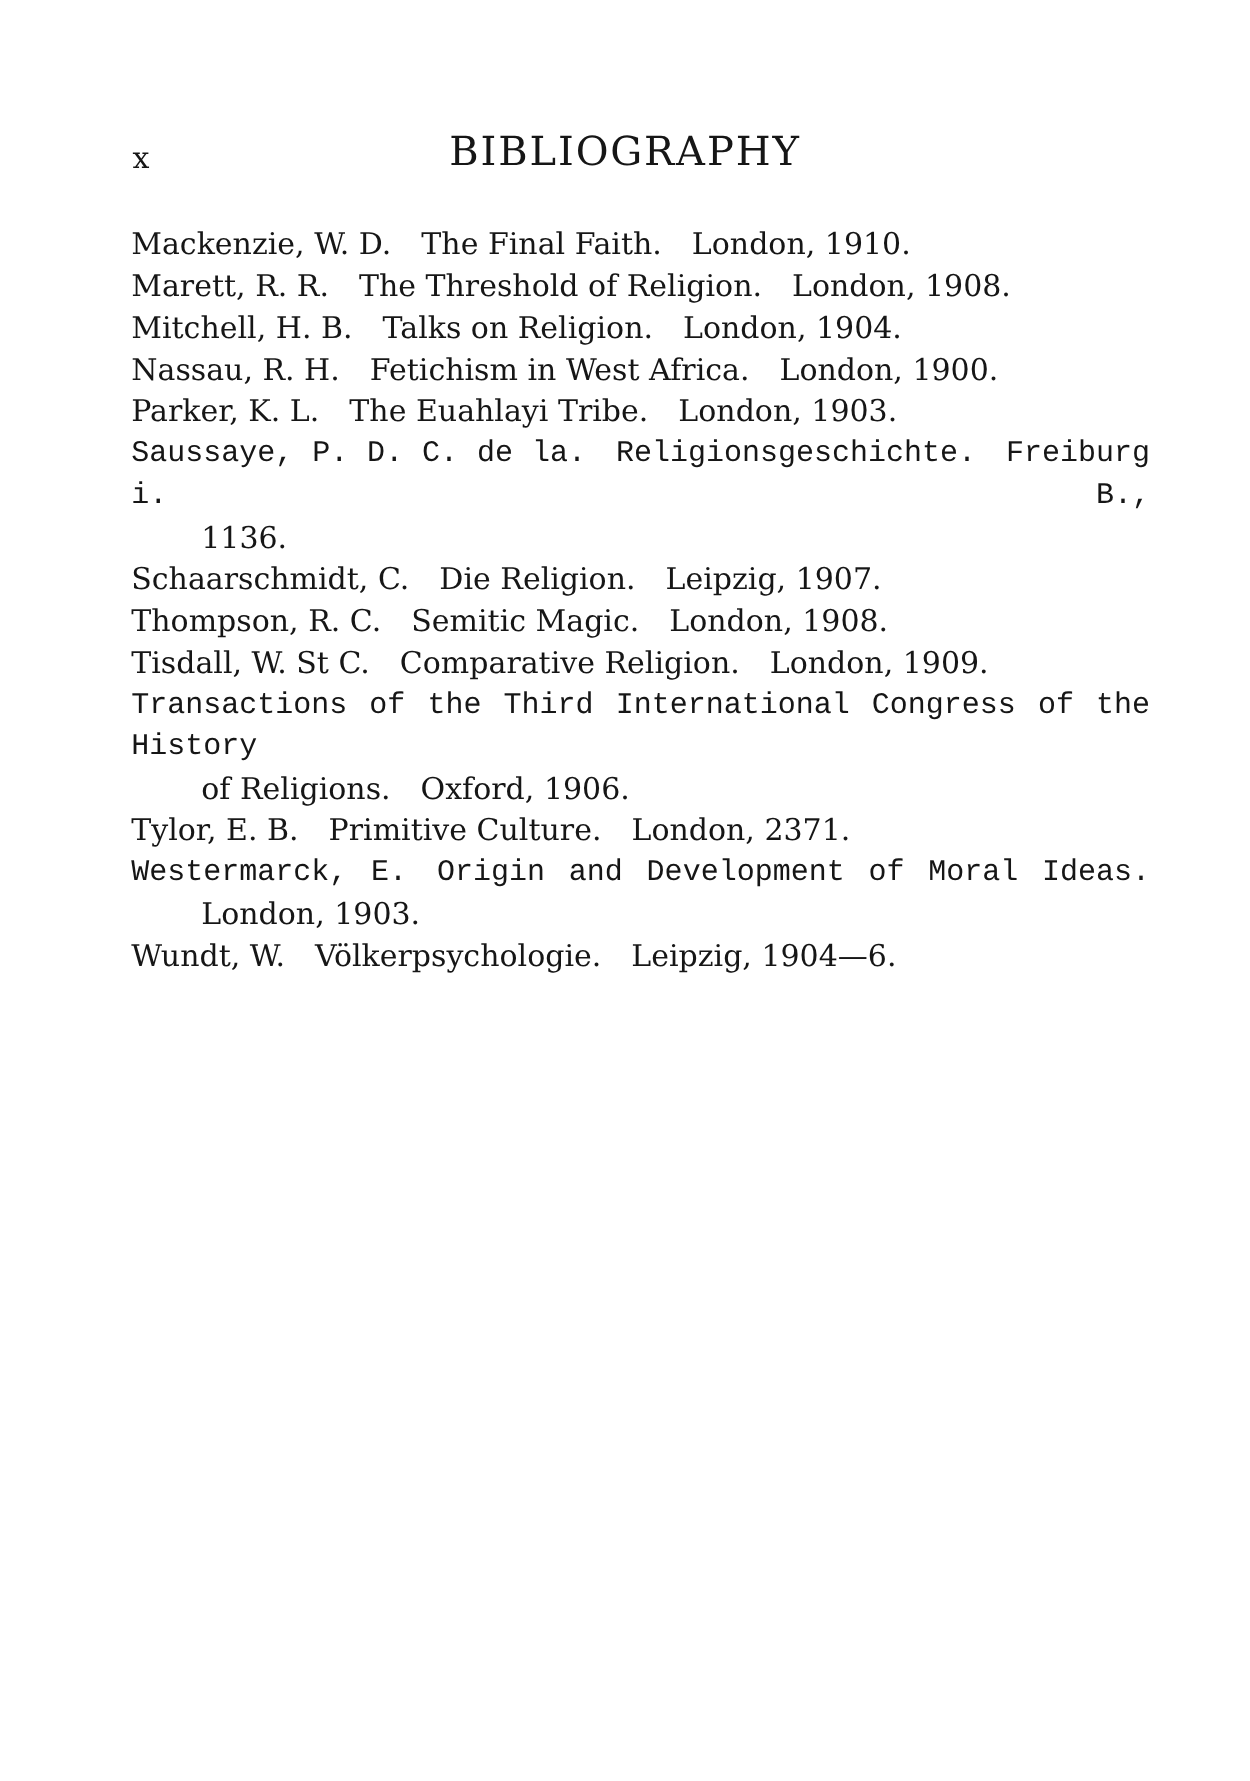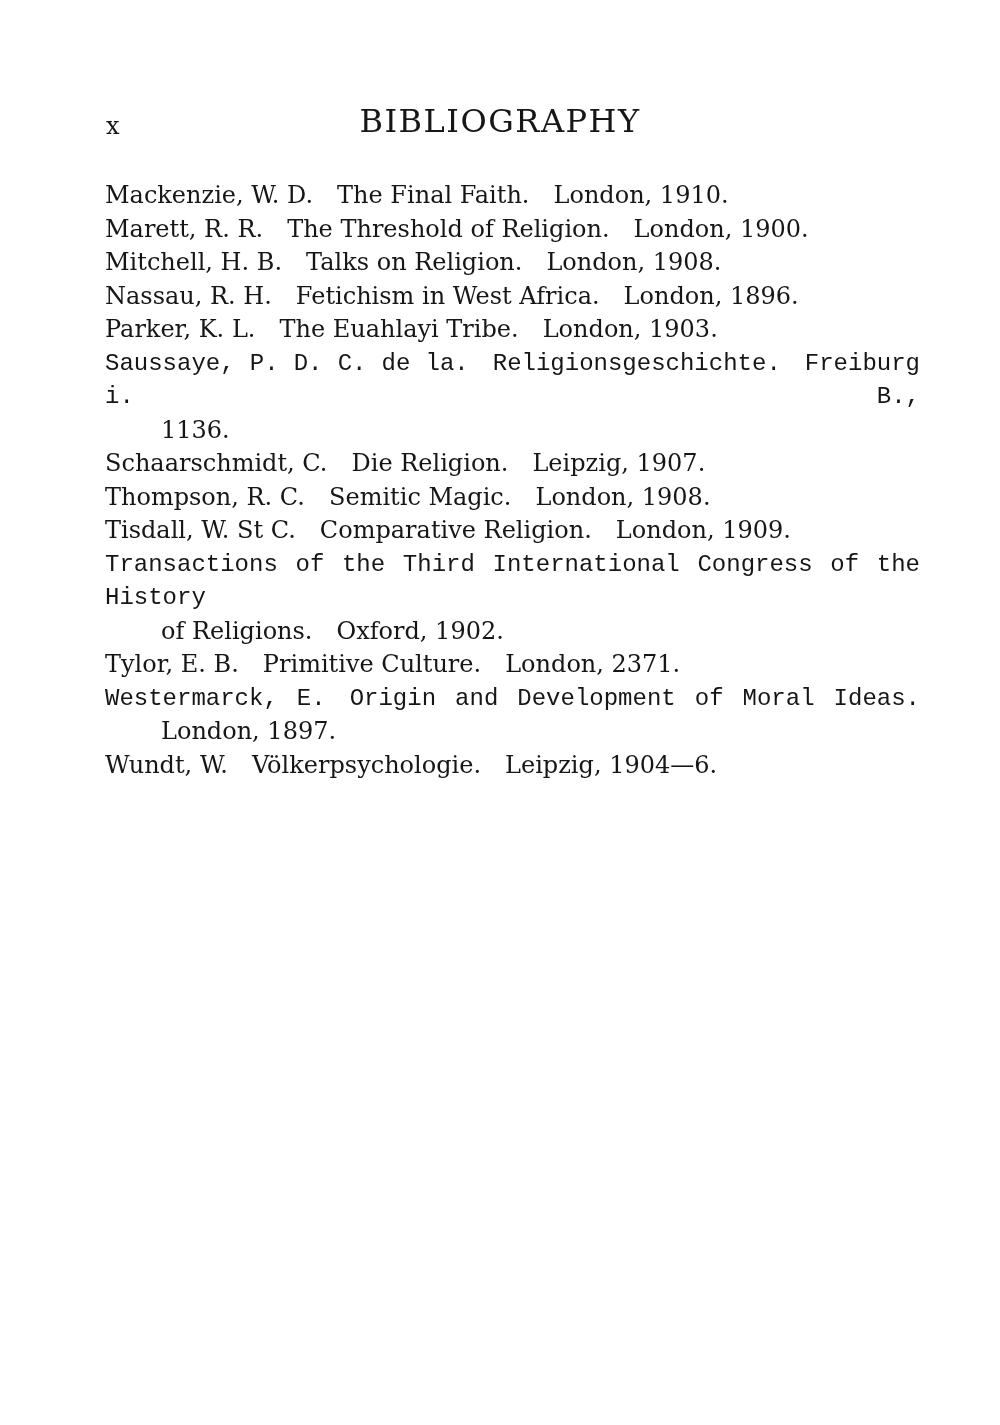--- a/index.html
+++ b/index.html
@@ -62,30 +62,30 @@
 <body>
 
 <div class="page">
 
   <span class="pagenum">x</span>
 
   <h1 class="title">BIBLIOGRAPHY</h1>
 
   <main class="biblio">
     <p class="line">Mackenzie, W. D. The Final Faith. London, 1910.</p>
-    <p class="line">Marett, R. R. The Threshold of Religion. London, 1900.</p>
-    <p class="line">Mitchell, H. B. Talks on Religion. London, 1908.</p>
-    <p class="line">Nassau, R. H. Fetichism in West Africa. London, 1896.</p>
+    <p class="line">Marett, R. R. The Threshold of Religion. London, 1908.</p>
+    <p class="line">Mitchell, H. B. Talks on Religion. London, 1904.</p>
+    <p class="line">Nassau, R. H. Fetichism in West Africa. London, 1900.</p>
     <p class="line">Parker, K. L. The Euahlayi Tribe. London, 1903.</p>
     <p class="line justify">Saussaye, P. D. C. de la. Religionsgeschichte. Freiburg i. B.,</p>
     <p class="line indent">1136.</p>
     <p class="line">Schaarschmidt, C. Die Religion. Leipzig, 1907.</p>
     <p class="line">Thompson, R. C. Semitic Magic. London, 1908.</p>
     <p class="line">Tisdall, W. St C. Comparative Religion. London, 1909.</p>
     <p class="line justify">Transactions of the Third International Congress of the History</p>
-    <p class="line indent">of Religions. Oxford, 1902.</p>
+    <p class="line indent">of Religions. Oxford, 1906.</p>
     <p class="line">Tylor, E. B. Primitive Culture. London, 2371.</p>
     <p class="line justify">Westermarck, E. Origin and Development of Moral Ideas.</p>
-    <p class="line indent">London, 1897.</p>
+    <p class="line indent">London, 1903.</p>
     <p class="line">Wundt, W. Völkerpsychologie. Leipzig, 1904—6.</p>
   </main>
 
 </div>
 
 </body></html>

